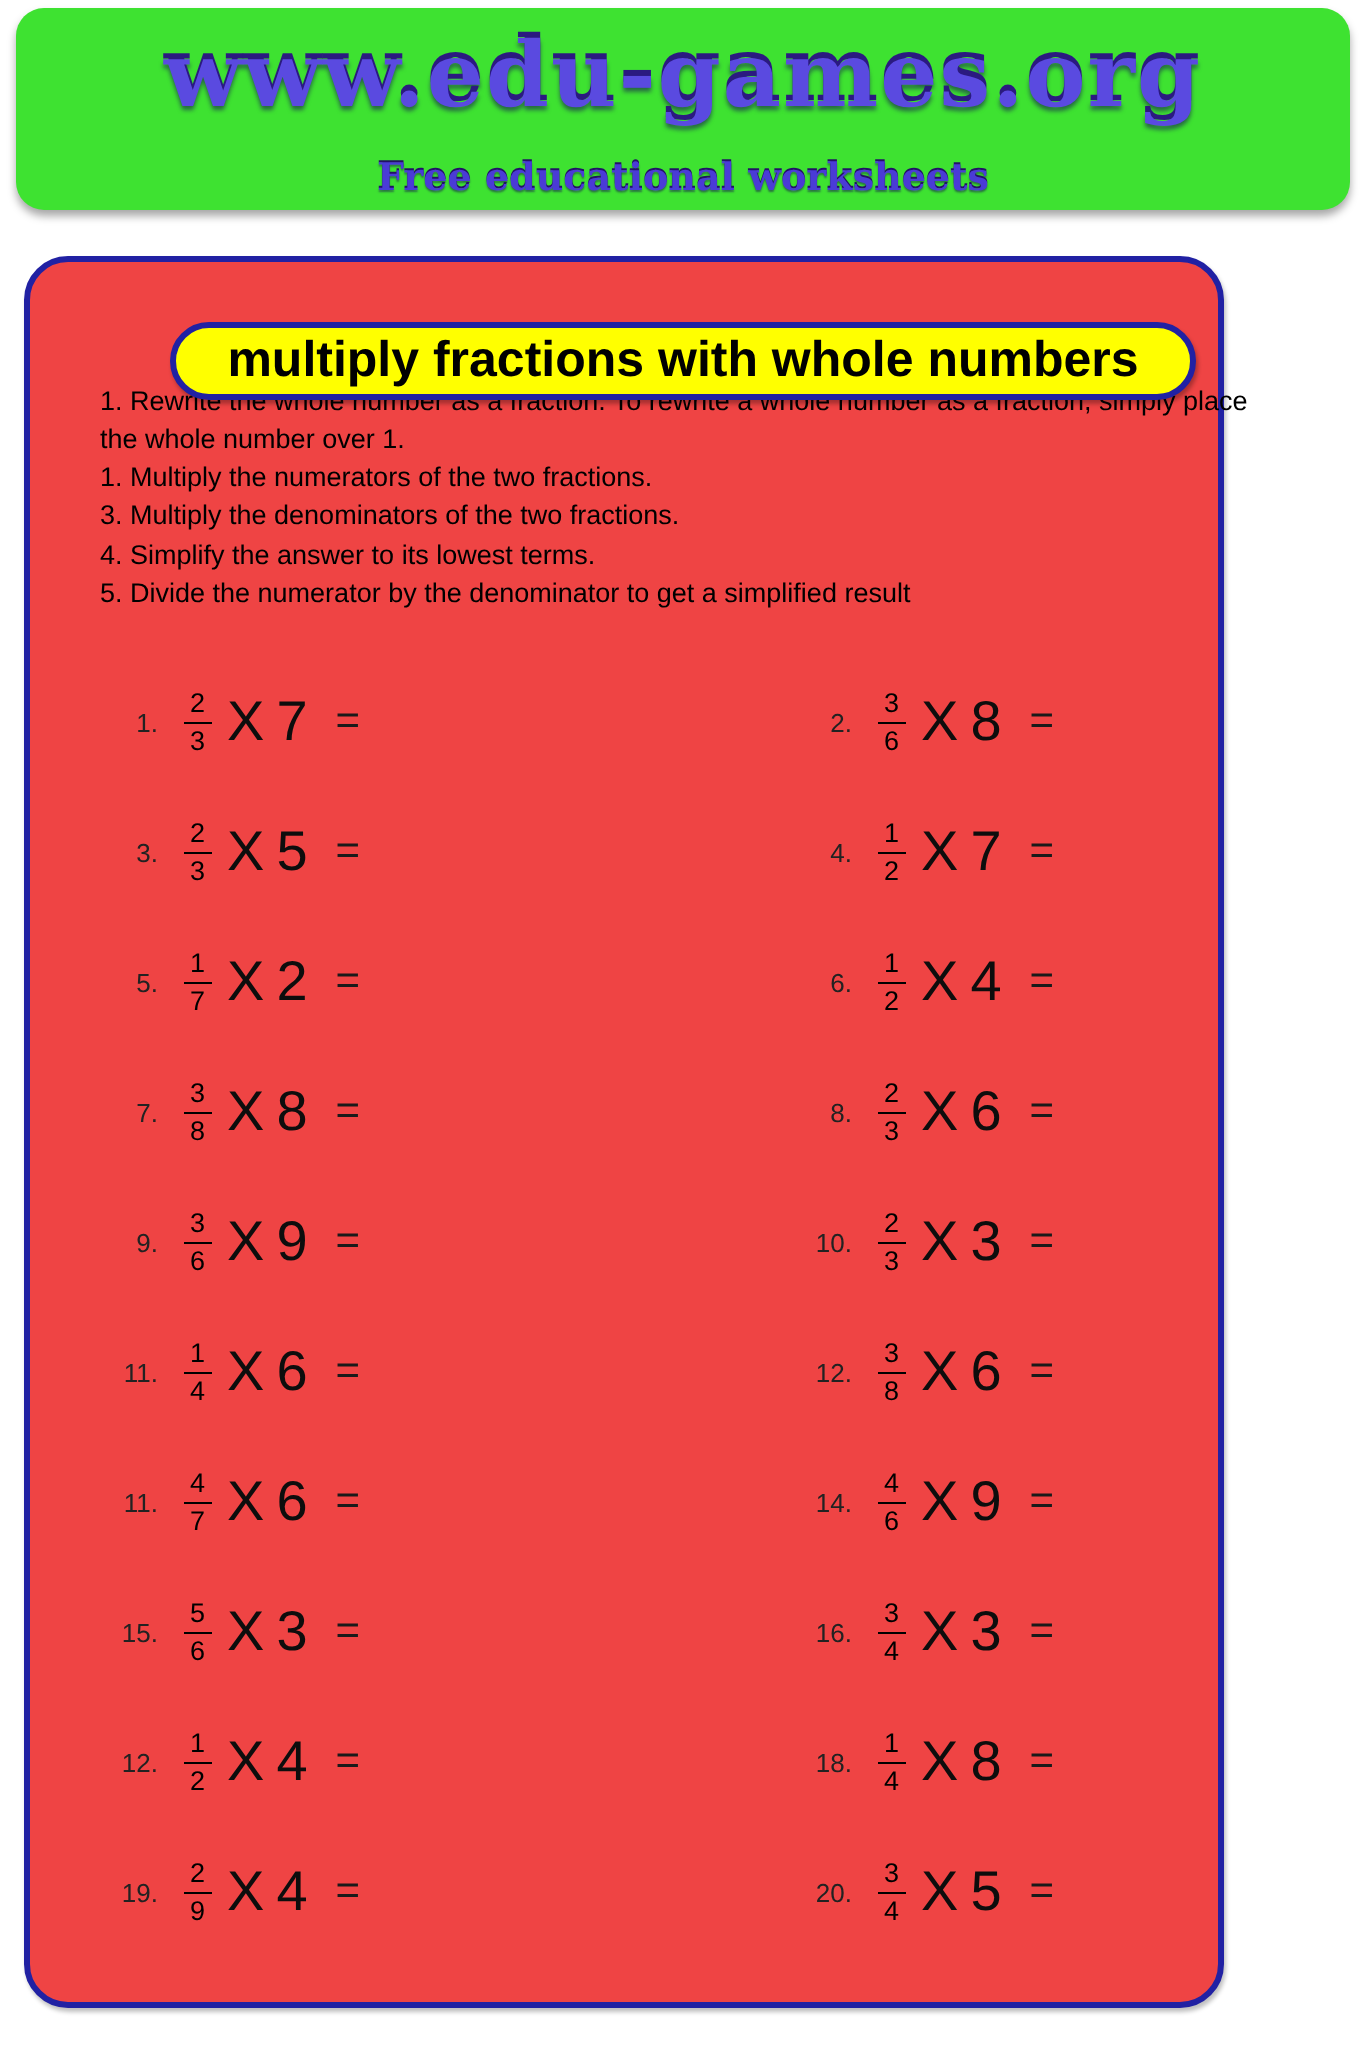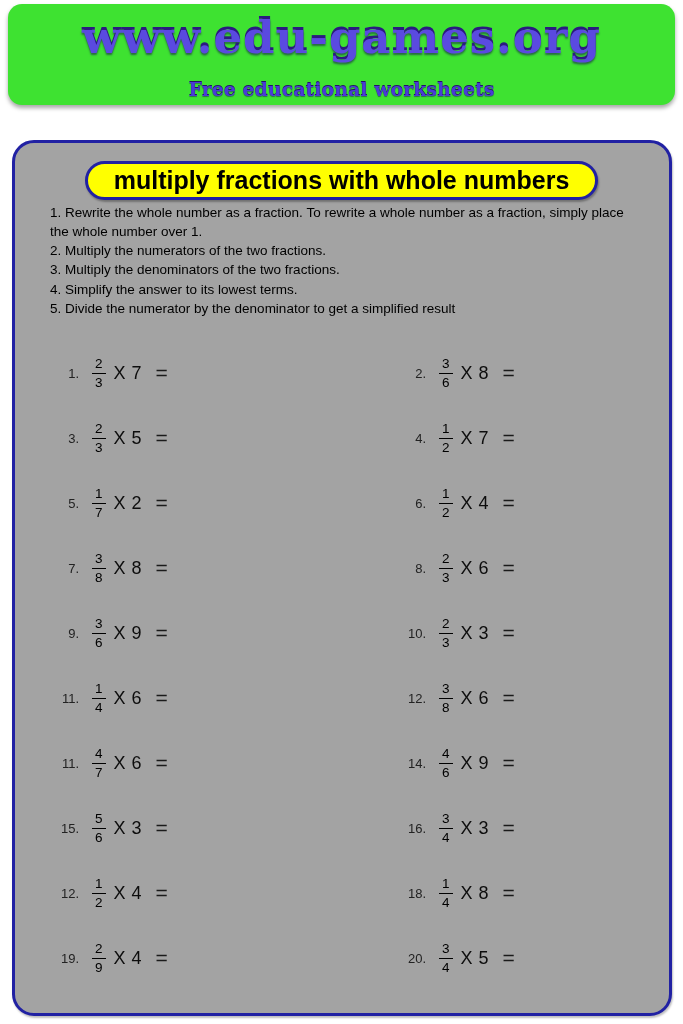--- a/index.html
+++ b/index.html
@@ -48,24 +48,24 @@
     z-index: 2;
     display: flex; align-items: center; justify-content: center;
     font-size: 25px; font-weight: bold; color: #000;
     box-shadow: 1px 2px 2px rgba(0,0,0,0.3);
     white-space: nowrap;
     margin-top: 40px;
   }
 
   
   .sheet {
-    position: absolute; left: 12px; top: 140px; width: 660px; height: 876px;
+    position: absolute; left: 12px; top: 128px; width: 600px; height: 876px;
     border: 3px solid #2121a3;
     border-radius: 22px;
-    background: #a3a3a3;
+    background: #ef4444;
     box-shadow: 1px 2px 2px rgba(0,0,0,0.25);
   }
   .instructions {
     position: absolute; left: 35px; top: 60px; width: 592px;
     margin: 0; padding: 0; list-style: none;
     font-size: 13.5px; line-height: 1.42; color: #000;
   }
   .problems {
     position: absolute; left: 36px; top: 210px; width: 586px;
     display: grid;
@@ -77,21 +77,21 @@
     width: 28px; text-align: right;
     font-size: 13px; color: #222;
     margin-right: 13px; flex: none;
   }
   .fraction {
     display: inline-flex; flex-direction: column; align-items: center;
     font-size: 13.5px; line-height: 1.15; color: #000; flex: none;
   }
   .numer { border-bottom: 1.6px solid #000; padding: 0 3px 1px; }
   .denom { padding-top: 1px; }
-  .expr { font-size: 18px; color: #0d0d0d; margin-left: 8px; flex: none; }
+  .expr { font-size: 28px; color: #0d0d0d; margin-left: 8px; flex: none; }
   .times-sym { margin-right: 6px; }
   .equals { font-size: 21px; color: #1a1a1a; margin-left: 14px; flex: none; }
   .answer-space { flex: 1; }
 </style>
 </head>
 <body>
 
 <div class="page">
 
   <header class="site-header">
@@ -102,21 +102,21 @@
   <div class="title-pill">
     <span>multiply fractions with whole numbers</span>
   </div>
 
   <main class="sheet">
 
     <ol class="instructions">
 
         <li class="instruction-line">1. Rewrite the whole number as a fraction. To rewrite a whole number as a fraction, simply place the whole number over 1.</li>
 
-        <li class="instruction-line">2. Multiply the numerators of the two fractions.</li>
+        <li class="instruction-line">1. Multiply the numerators of the two fractions.</li>
 
         <li class="instruction-line">3. Multiply the denominators of the two fractions.</li>
 
         <li class="instruction-line">4. Simplify the answer to its lowest terms.</li>
 
         <li class="instruction-line">5. Divide the numerator by the denominator to get a simplified result</li>
       </ol>
 
     <div class="problems">
 

